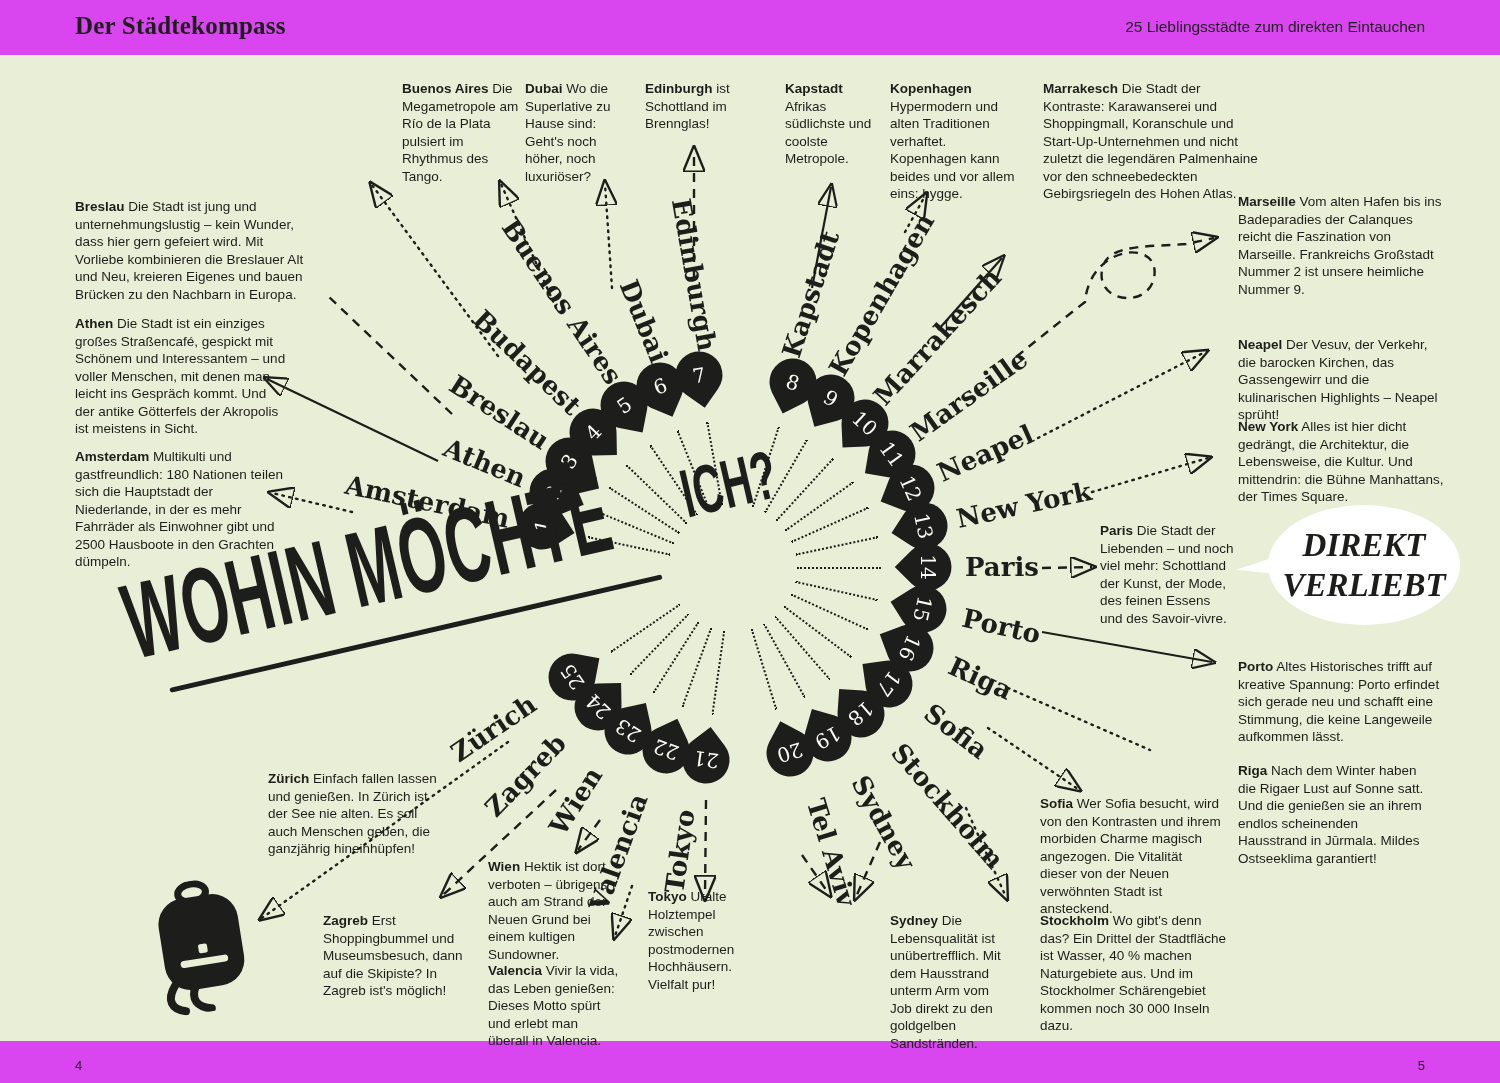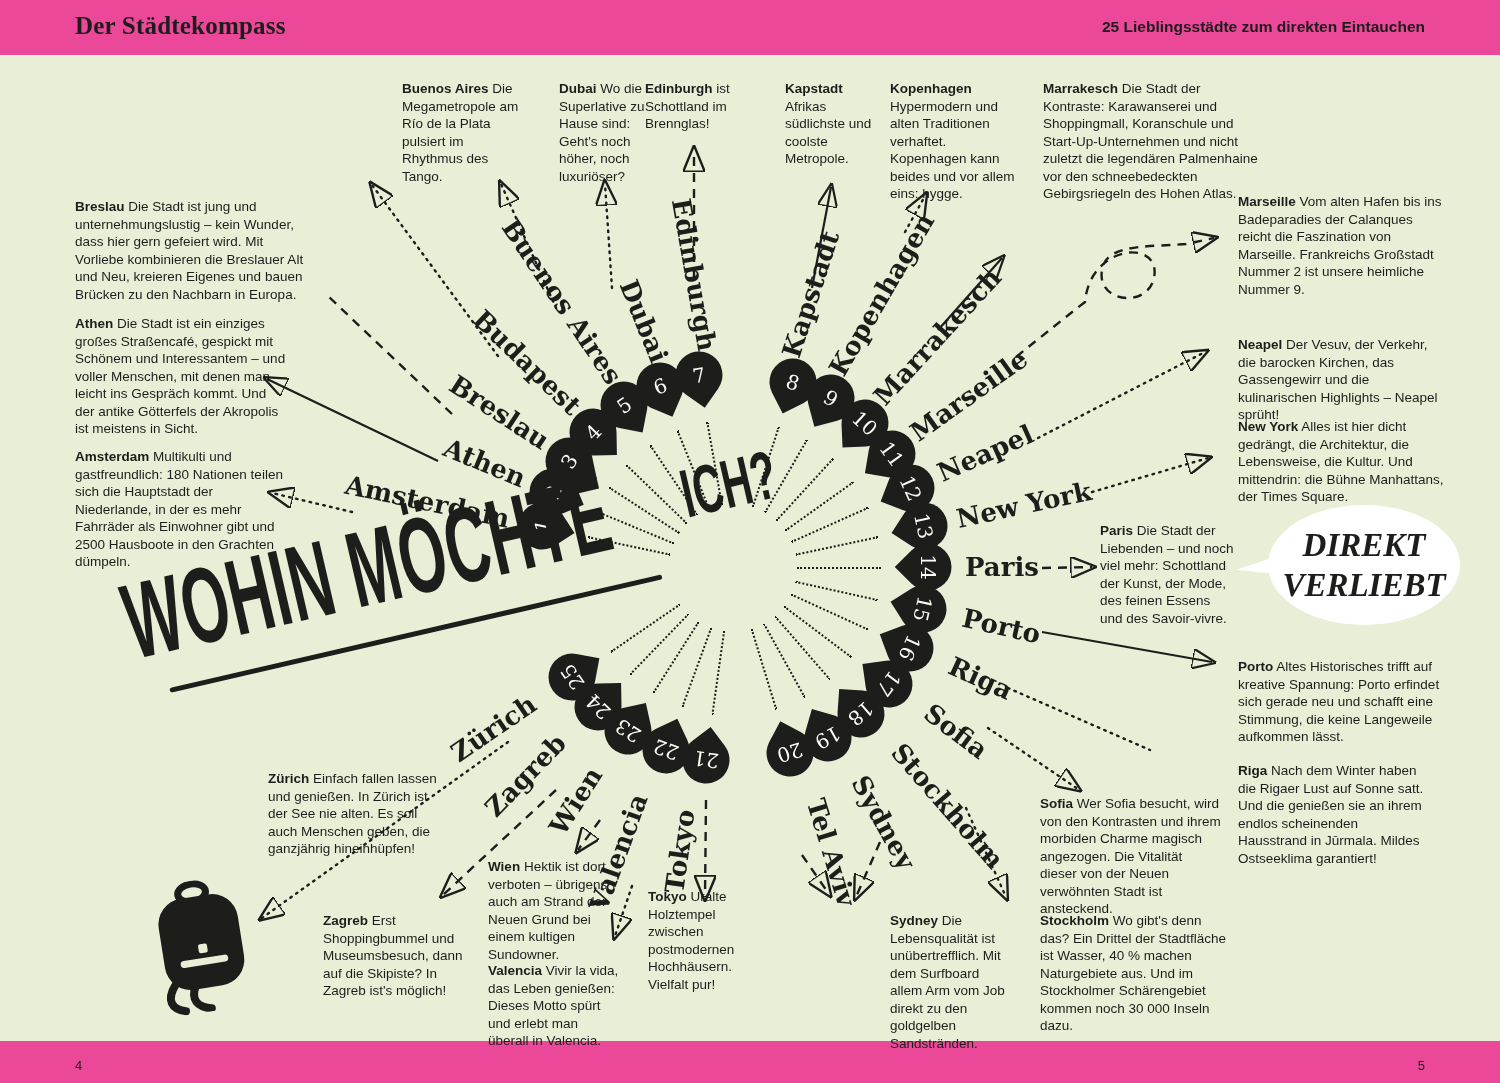--- a/index.html
+++ b/index.html
@@ -1,22 +1,22 @@
 <!DOCTYPE html>
 <html><head>
 <meta charset="utf-8">
 <style>
   html,body{margin:0;padding:0;background:#777;}
-  .page{position:relative;width:1500px;height:1083px;background:#ec4899;overflow:hidden;
+  .page{position:relative;width:1500px;height:1083px;background:#d946ef;overflow:hidden;
         font-family:"Liberation Sans",sans-serif;color:#1d1d1b;margin:0 auto;}
   .canvas{position:absolute;left:0;top:55px;width:1500px;height:986px;background:#e9efd6;}
   
   .hdr-title{position:absolute;left:75px;top:12px;font-family:"Liberation Serif",serif;
              font-size:25px;font-weight:600;letter-spacing:.2px;}
-  .hdr-sub{position:absolute;right:75px;top:18px;font-size:15.5px;font-weight:bold;}
+  .hdr-sub{position:absolute;right:75px;top:18px;font-size:15.5px;font-weight:normal;}
   .pgnum{position:absolute;bottom:10px;font-size:13px;}
   .pgnum.l{left:75px}.pgnum.r{right:75px}
   
   .desc{position:absolute;font-size:13.5px;line-height:17.5px;z-index:6;}
   .desc .dn{font-weight:bold;}
   
   #connectors{position:absolute;left:0;top:0;z-index:3;pointer-events:none;}
   #connectors path,#connectors line{stroke:#1d1d1b;fill:none;}
   .c-dot{stroke-width:2.4;stroke-dasharray:1.6 5.4;stroke-linecap:round;}
   .c-dash{stroke-width:2.4;stroke-dasharray:9 7;}
@@ -209,39 +209,39 @@
   <svg class="backpack" width="108" height="132" viewBox="0 0 108 132">
     <ellipse cx="52" cy="12" rx="14" ry="9" fill="none" stroke="#1d1d1b" stroke-width="7"></ellipse>
     <path d="M22,100 C10,114 14,124 28,128" fill="none" stroke="#1d1d1b" stroke-width="8" stroke-linecap="round"></path>
     <path d="M42,104 C34,117 40,126 54,129" fill="none" stroke="#1d1d1b" stroke-width="8" stroke-linecap="round"></path>
     <rect x="14" y="16" width="80" height="92" rx="26" fill="#1d1d1b"></rect>
     <rect x="30" y="78" width="48" height="7" rx="3.5" fill="#e9efd6"></rect>
     <rect x="50" y="64" width="9" height="9" rx="2" fill="#e9efd6"></rect>
   </svg>
 
   <div class="desc" style="left:402px;top:80px;width:122px"><span class="dn">Buenos Aires</span> <span>Die Megametropole am Río de la Plata pulsiert im Rhythmus des Tango.</span></div>
-  <div class="desc" style="left:559px;top:80px;width:108px"><span class="dn">Dubai</span> <span>Wo die Superlative zu Hause sind: Geht's noch höher, noch luxuriöser?</span></div>
+  <div class="desc" style="left:525px;top:80px;width:108px"><span class="dn">Dubai</span> <span>Wo die Superlative zu Hause sind: Geht's noch höher, noch luxuriöser?</span></div>
   <div class="desc" style="left:645px;top:80px;width:108px"><span class="dn">Edinburgh</span> <span>ist Schottland im Brennglas!</span></div>
   <div class="desc" style="left:785px;top:80px;width:92px"><span class="dn">Kapstadt</span> <span>Afrikas südlichste und coolste Metropole.</span></div>
   <div class="desc" style="left:890px;top:80px;width:135px"><span class="dn">Kopenhagen</span> <span>Hypermodern und alten Traditionen verhaftet. Kopenhagen kann beides und vor allem eins: hygge.</span></div>
   <div class="desc" style="left:1043px;top:80px;width:220px"><span class="dn">Marrakesch</span> <span>Die Stadt der Kontraste: Karawanserei und Shoppingmall, Koranschule und Start-Up-Unternehmen und nicht zuletzt die legendären Palmenhaine vor den schneebedeckten Gebirgsriegeln des Hohen Atlas.</span></div>
   <div class="desc" style="left:75px;top:198px;width:238px"><span class="dn">Breslau</span> <span>Die Stadt ist jung und unternehmungslustig – kein Wunder, dass hier gern gefeiert wird. Mit Vorliebe kombinieren die Breslauer Alt und Neu, kreieren Eigenes und bauen Brücken zu den Nachbarn in Europa.</span></div>
   <div class="desc" style="left:75px;top:315px;width:212px"><span class="dn">Athen</span> <span>Die Stadt ist ein einziges großes Straßencafé, gespickt mit Schönem und Interessantem – und voller Menschen, mit denen man leicht ins Gespräch kommt. Und der antike Götterfels der Akropolis ist meistens in Sicht.</span></div>
   <div class="desc" style="left:75px;top:448px;width:218px"><span class="dn">Amsterdam</span> <span>Multikulti und gastfreundlich: 180 Nationen teilen sich die Hauptstadt der Niederlande, in der es mehr Fahrräder als Einwohner gibt und 2500 Hausboote in den Grachten dümpeln.</span></div>
   <div class="desc" style="left:1238px;top:193px;width:205px"><span class="dn">Marseille</span> <span>Vom alten Hafen bis ins Badeparadies der Calanques reicht die Faszination von Marseille. Frankreichs Großstadt Nummer 2 ist unsere heimliche Nummer 9.</span></div>
   <div class="desc" style="left:1238px;top:336px;width:200px"><span class="dn">Neapel</span> <span>Der Vesuv, der Verkehr, die barocken Kirchen, das Gassengewirr und die kulinarischen Highlights – Neapel sprüht!</span></div>
   <div class="desc" style="left:1238px;top:418px;width:208px"><span class="dn">New York</span> <span>Alles ist hier dicht gedrängt, die Architektur, die Lebensweise, die Kultur. Und mittendrin: die Bühne Manhattans, der Times Square.</span></div>
   <div class="desc" style="left:1100px;top:522px;width:135px"><span class="dn">Paris</span> <span>Die Stadt der Liebenden – und noch viel mehr: Schottland der Kunst, der Mode, des feinen Essens und des Savoir-vivre.</span></div>
   <div class="desc" style="left:1238px;top:658px;width:218px"><span class="dn">Porto</span> <span>Altes Historisches trifft auf kreative Spannung: Porto erfindet sich gerade neu und schafft eine Stimmung, die keine Langeweile aufkommen lässt.</span></div>
   <div class="desc" style="left:1238px;top:762px;width:192px"><span class="dn">Riga</span> <span>Nach dem Winter haben die Rigaer Lust auf Sonne satt. Und die genießen sie an ihrem endlos scheinenden Hausstrand in Jūrmala. Mildes Ostseeklima garantiert!</span></div>
   <div class="desc" style="left:1040px;top:795px;width:182px"><span class="dn">Sofia</span> <span>Wer Sofia besucht, wird von den Kontrasten und ihrem morbiden Charme magisch angezogen. Die Vitalität dieser von der Neuen verwöhnten Stadt ist ansteckend.</span></div>
   <div class="desc" style="left:1040px;top:912px;width:190px"><span class="dn">Stockholm</span> <span>Wo gibt's denn das? Ein Drittel der Stadtfläche ist Wasser, 40 % machen Naturgebiete aus. Und im Stockholmer Schärengebiet kommen noch 30 000 Inseln dazu.</span></div>
   <div class="desc" style="left:268px;top:770px;width:178px"><span class="dn">Zürich</span> <span>Einfach fallen lassen und genießen. In Zürich ist der See nie alten. Es soll auch Menschen geben, die ganzjährig hineinhüpfen!</span></div>
   <div class="desc" style="left:323px;top:912px;width:142px"><span class="dn">Zagreb</span> <span>Erst Shoppingbummel und Museumsbesuch, dann auf die Skipiste? In Zagreb ist's möglich!</span></div>
   <div class="desc" style="left:488px;top:858px;width:128px"><span class="dn">Wien</span> <span>Hektik ist dort verboten – übrigens auch am Strand der Neuen Grund bei einem kultigen Sundowner.</span></div>
   <div class="desc" style="left:488px;top:962px;width:132px"><span class="dn">Valencia</span> <span>Vivir la vida, das Leben genießen: Dieses Motto spürt und erlebt man überall in Valencia.</span></div>
   <div class="desc" style="left:648px;top:888px;width:88px"><span class="dn">Tokyo</span> <span>Uralte Holztempel zwischen postmodernen Hochhäusern. Vielfalt pur!</span></div>
-  <div class="desc" style="left:890px;top:912px;width:122px"><span class="dn">Sydney</span> <span>Die Lebensqualität ist unübertrefflich. Mit dem Surfboard allem Arm vom Job direkt zu den goldgelben Sandstränden.</span></div>
+  <div class="desc" style="left:890px;top:912px;width:122px"><span class="dn">Sydney</span> <span>Die Lebensqualität ist unübertrefflich. Mit dem Hausstrand unterm Arm vom Job direkt zu den goldgelben Sandstränden.</span></div>
 
   <div class="pgnum l">4</div>
   <div class="pgnum r">5</div>
 
 </div>
 
 </body></html>

